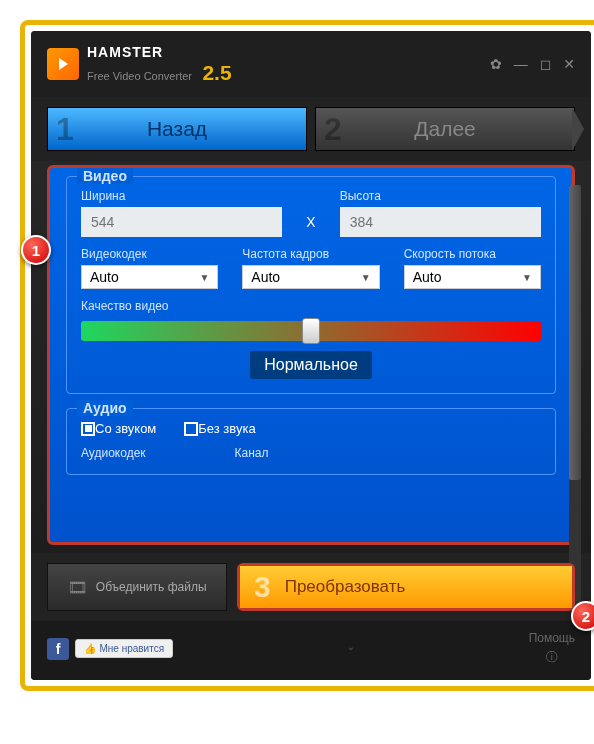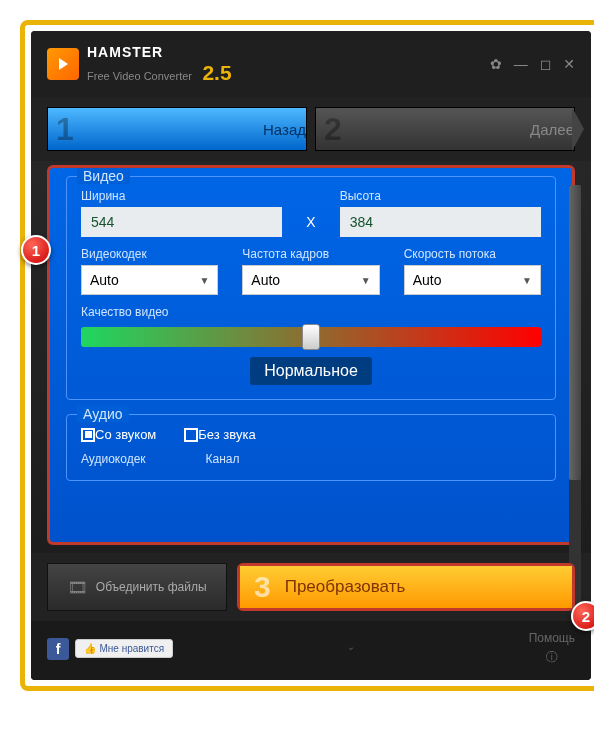--- a/index.html
+++ b/index.html
@@ -11,43 +11,43 @@
 .logo svg { fill: #fff; }
 .title-group .t1 { color: #fff; font-weight: bold; font-size: 14px; letter-spacing: 1px; }
 .title-group .t2 { color: #888; font-size: 11px; }
 .title-group .ver { color: #eab308; font-size: 21px; font-weight: bold; margin-left: 6px; }
 .tbar-right { margin-left: auto; display: flex; gap: 12px; color: #888; font-size: 14px; }
 .tbar-right span { cursor: pointer; }
 .steps { display: flex; padding: 10px 16px; gap: 8px; background: #222; }
 .step { flex: 1; height: 44px; display: flex; align-items: center; position: relative; border: 1px solid #000; background: linear-gradient(to bottom, #555, #333); }
 .step.active { background: linear-gradient(to bottom, #4db8ff, #0066cc); }
 .step-num { position: absolute; left: 0; top: 0; bottom: 0; width: 34px; display: flex; align-items: center; justify-content: center; font-size: 32px; color: rgba(0,0,0,0.3); font-weight: bold; }
-.step-label { flex: 1; text-align: right; color: #888; font-size: 15px; }
+.step-label { flex: 1; text-align: center; color: #888; font-size: 21px; }
 .step.active .step-label { color: #003366; }
 .step.arrow::after { content: ''; position: absolute; right: -10px; top: 50%; transform: translateY(-50%); border-left: 12px solid #444; border-top: 22px solid transparent; border-bottom: 22px solid transparent; }
 .panel { margin: 4px 16px 8px; position: relative; border: 3px solid #c0392b; border-radius: 6px; background: linear-gradient(to bottom, #0066e6, #0052cc); padding: 8px 16px 0; height: 380px; overflow: hidden; }
 .fieldset { border: 1px solid #4d94ff; border-radius: 4px; padding: 12px 14px 14px; margin-bottom: 14px; position: relative; }
-.legend { position: absolute; top: -9px; left: 10px; background: #005fd6; padding: 0 6px; color: #cfe5ff; font-size: 14px; font-weight: normal; }
+.legend { position: absolute; top: -9px; left: 10px; background: #005fd6; padding: 0 6px; color: #cfe5ff; font-size: 14px; font-weight: bold; }
 .row { display: flex; align-items: center; gap: 24px; margin-bottom: 10px; }
 .field { display: flex; flex-direction: column; flex: 1; }
 .field label { color: #cfe5ff; font-size: 12px; margin-bottom: 4px; }
-.input { background: #e8ecef; border: none; height: 30px; padding: 0 10px; font-size: 14px; color: #14532d; width: 100%; }
+.input { background: #e8ecef; border: none; height: 30px; padding: 0 10px; font-size: 14px; color: #737373; width: 100%; }
 .x-sep { color: #fff; font-size: 14px; align-self: flex-end; padding-bottom: 7px; }
-.select { background: #fff; border: 1px solid #ccc; height: 30px; display: flex; align-items: center; justify-content: space-between; padding: 0 8px; font-size: 14px; }
+.select { background: #fff; border: 1px solid #ccc; height: 24px; display: flex; align-items: center; justify-content: space-between; padding: 0 8px; font-size: 14px; }
 .select .caret { font-size: 10px; color: #555; }
 .quality-label { color: #cfe5ff; font-size: 12px; margin-bottom: 8px; }
 .slider { position: relative; height: 20px; background: linear-gradient(to right, #1ed760, #ff0000); border-radius: 3px; }
 .slider-handle { position: absolute; top: -3px; left: 50%; transform: translateX(-50%); width: 18px; height: 26px; background: linear-gradient(to bottom, #fff, #ccc); border: 1px solid #888; border-radius: 3px; }
 .quality-badge { background: #003d80; color: #fff; font-size: 16px; padding: 5px 14px; border-radius: 3px; display: inline-block; margin: 10px auto 0; }
 .center { text-align: center; }
 .checks { display: flex; gap: 28px; }
 .check { display: flex; align-items: center; color: #fff; font-size: 13px; }
 .check .box { width: 14px; height: 14px; border: 2px solid #fff; display: flex; align-items: center; justify-content: center; }
 .check .box.checked::after { content: ''; width: 7px; height: 7px; background: #fff; }
-.cutlabels { display: flex; gap: 60px; color: #cfe5ff; font-size: 12px; margin-top: 10px; }
+.cutlabels { display: flex; gap: 89px; color: #cfe5ff; font-size: 12px; margin-top: 10px; }
 .scroll-area { position: absolute; right: 16px; top: 160px; bottom: 80px; width: 12px; background: #333; }
 .scroll-thumb { position: absolute; top: 0; height: 70%; width: 100%; background: linear-gradient(to right, #666, #444); border-radius: 2px; }
 .bottom-bar { display: flex; padding: 10px 16px; gap: 10px; align-items: stretch; background: #222; }
 .merge-btn { flex: 0 0 180px; background: linear-gradient(to bottom, #444, #2a2a2a); border: 1px solid #111; color: #aaa; font-size: 12px; display: flex; align-items: center; justify-content: center; gap: 8px; height: 48px; }
 .merge-icon { font-size: 16px; color: #888; }
 .convert-wrap { flex: 1; border: 3px solid #c0392b; border-radius: 6px; position: relative; }
 .convert-btn { width: 100%; height: 100%; min-height: 42px; background: linear-gradient(to bottom, #ffcc33, #ff9900); border: none; display: flex; align-items: center; position: relative; cursor: pointer; }
 .convert-num { color: rgba(255,255,255,0.6); font-size: 30px; font-weight: bold; margin: 0 14px; }
 .convert-label { color: #803300; font-size: 17px; }
 .footer { display: flex; align-items: center; padding: 10px 16px 14px; background: #1a1a1a; }

